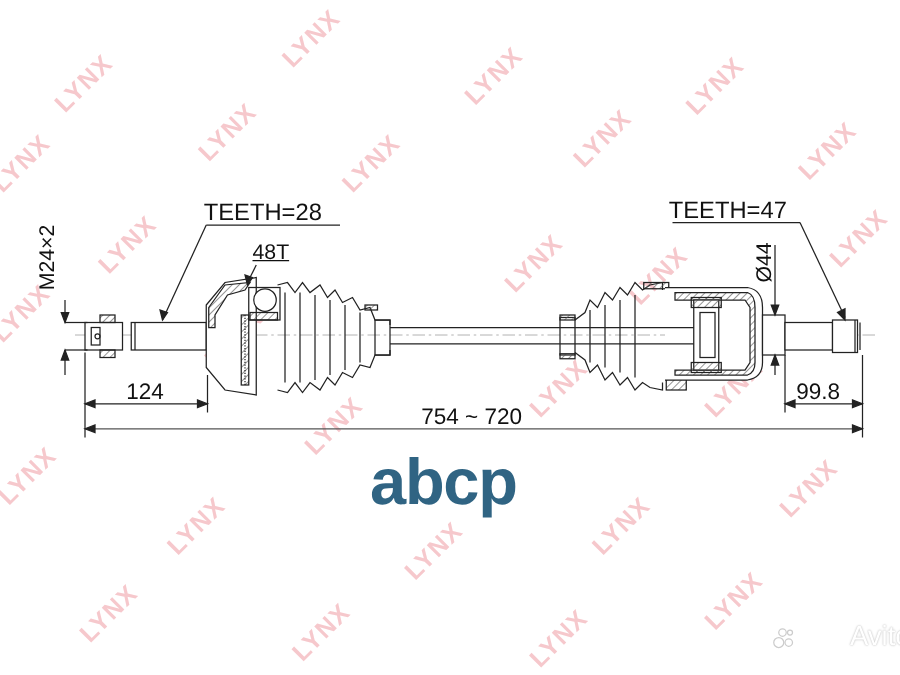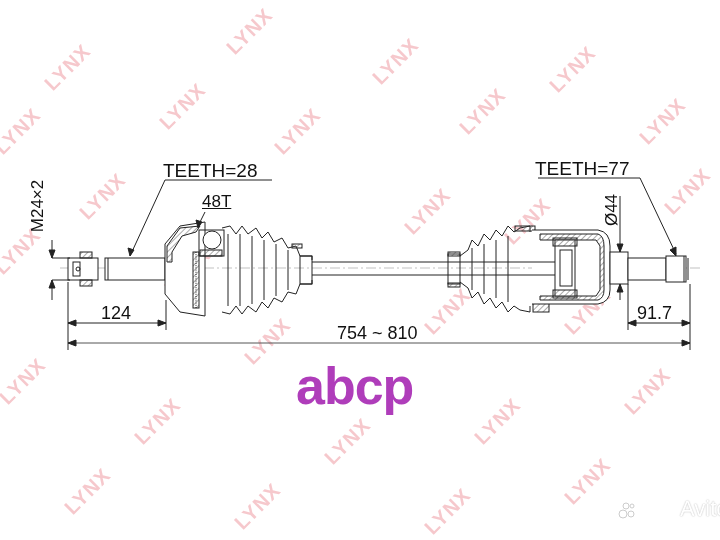--- a/index.html
+++ b/index.html
@@ -1,20 +1,20 @@
 <!DOCTYPE html>
 <html><head>
 <meta charset="utf-8">
 <style>
   html, body { margin:0; padding:0; background:#ffffff; }
   body { width:720px; height:540px; overflow:hidden; position:relative; font-family:"Liberation Sans", sans-serif; }
   #stage { position:absolute; left:0; top:0; width:720px; height:540px; }
   .wm { position:absolute; color:#f3b6bc; font-family:"Liberation Sans", sans-serif; font-weight:bold; font-size:20px; letter-spacing:1px; transform:rotate(-45deg); transform-origin:center; opacity:0.75; white-space:nowrap; }
   .lbl { position:absolute; color:#111; font-family:"Liberation Sans", sans-serif; white-space:nowrap; }
-  .abcp { position:absolute; left:296px; top:356px; color:#a21caf; font-family:"Liberation Sans", sans-serif; font-weight:bold; font-size:52px; letter-spacing:-1px; opacity:0.85; }
+  .abcp { position:absolute; left:296px; top:356px; color:#0c4a6e; font-family:"Liberation Sans", sans-serif; font-weight:bold; font-size:52px; letter-spacing:-1px; opacity:0.85; }
   .avito { position:absolute; left:618px; top:496px; color:#ffffff; font-family:"Liberation Sans", sans-serif; font-size:22px; text-shadow:0 0 2px #cfcfcf, 0 0 1px #bdbdbd;margin-left:40px; }
   .avito-dots { position:absolute; left:618px; top:502px; width:18px; height:18px; }
 </style>
 </head>
 <body>
 
 <div id="stage">
 
   <div>
     <span class="wm" style="left:40px;top:56px;">LYNX</span>
@@ -155,24 +155,24 @@
       <line x1="628" y1="323" x2="690" y2="323"></line>
       <path d="M628 323 L636 320 L636 326 Z" fill="#222"></path>
       <path d="M690 323 L682 320 L682 326 Z" fill="#222"></path>
     </g>
   </svg>
 
   <span class="lbl" style="left:163px;top:160px;font-size:19px;text-align:center;">TEETH=28</span>
   <span class="lbl" style="left:202px;top:192px;font-size:17px;text-decoration:underline;">48T</span>
   <span class="lbl" style="left:12px;top:196px;font-size:17px;transform:rotate(-90deg);transform-origin:center;">M24×2</span>
   <span class="lbl" style="left:101px;top:303px;font-size:18px;">124</span>
-  <span class="lbl" style="left:337px;top:323px;font-size:18px;">754 ~ 810</span>
-  <span class="lbl" style="left:535px;top:158px;font-size:19px;">TEETH=77</span>
+  <span class="lbl" style="left:337px;top:323px;font-size:18px;">754 ~ 720</span>
+  <span class="lbl" style="left:535px;top:158px;font-size:19px;">TEETH=47</span>
   <span class="lbl" style="left:596px;top:200px;font-size:17px;transform:rotate(-90deg);transform-origin:center;">Ø44</span>
-  <span class="lbl" style="left:637px;top:303px;font-size:18px;">91.7</span>
+  <span class="lbl" style="left:637px;top:303px;font-size:18px;">99.8</span>
 
   <span class="abcp">abcp</span>
   <svg class="avito-dots" viewBox="0 0 18 18">
     <circle cx="5" cy="12" r="4" fill="#fff" stroke="#ccc"></circle>
     <circle cx="13" cy="12" r="3" fill="#fff" stroke="#ccc"></circle>
     <circle cx="8" cy="4" r="3" fill="#fff" stroke="#ccc"></circle>
     <circle cx="14" cy="4" r="2" fill="#fff" stroke="#ccc"></circle>
   </svg>
   <span class="avito" style="left:640px;">Avito</span>
 </div>

